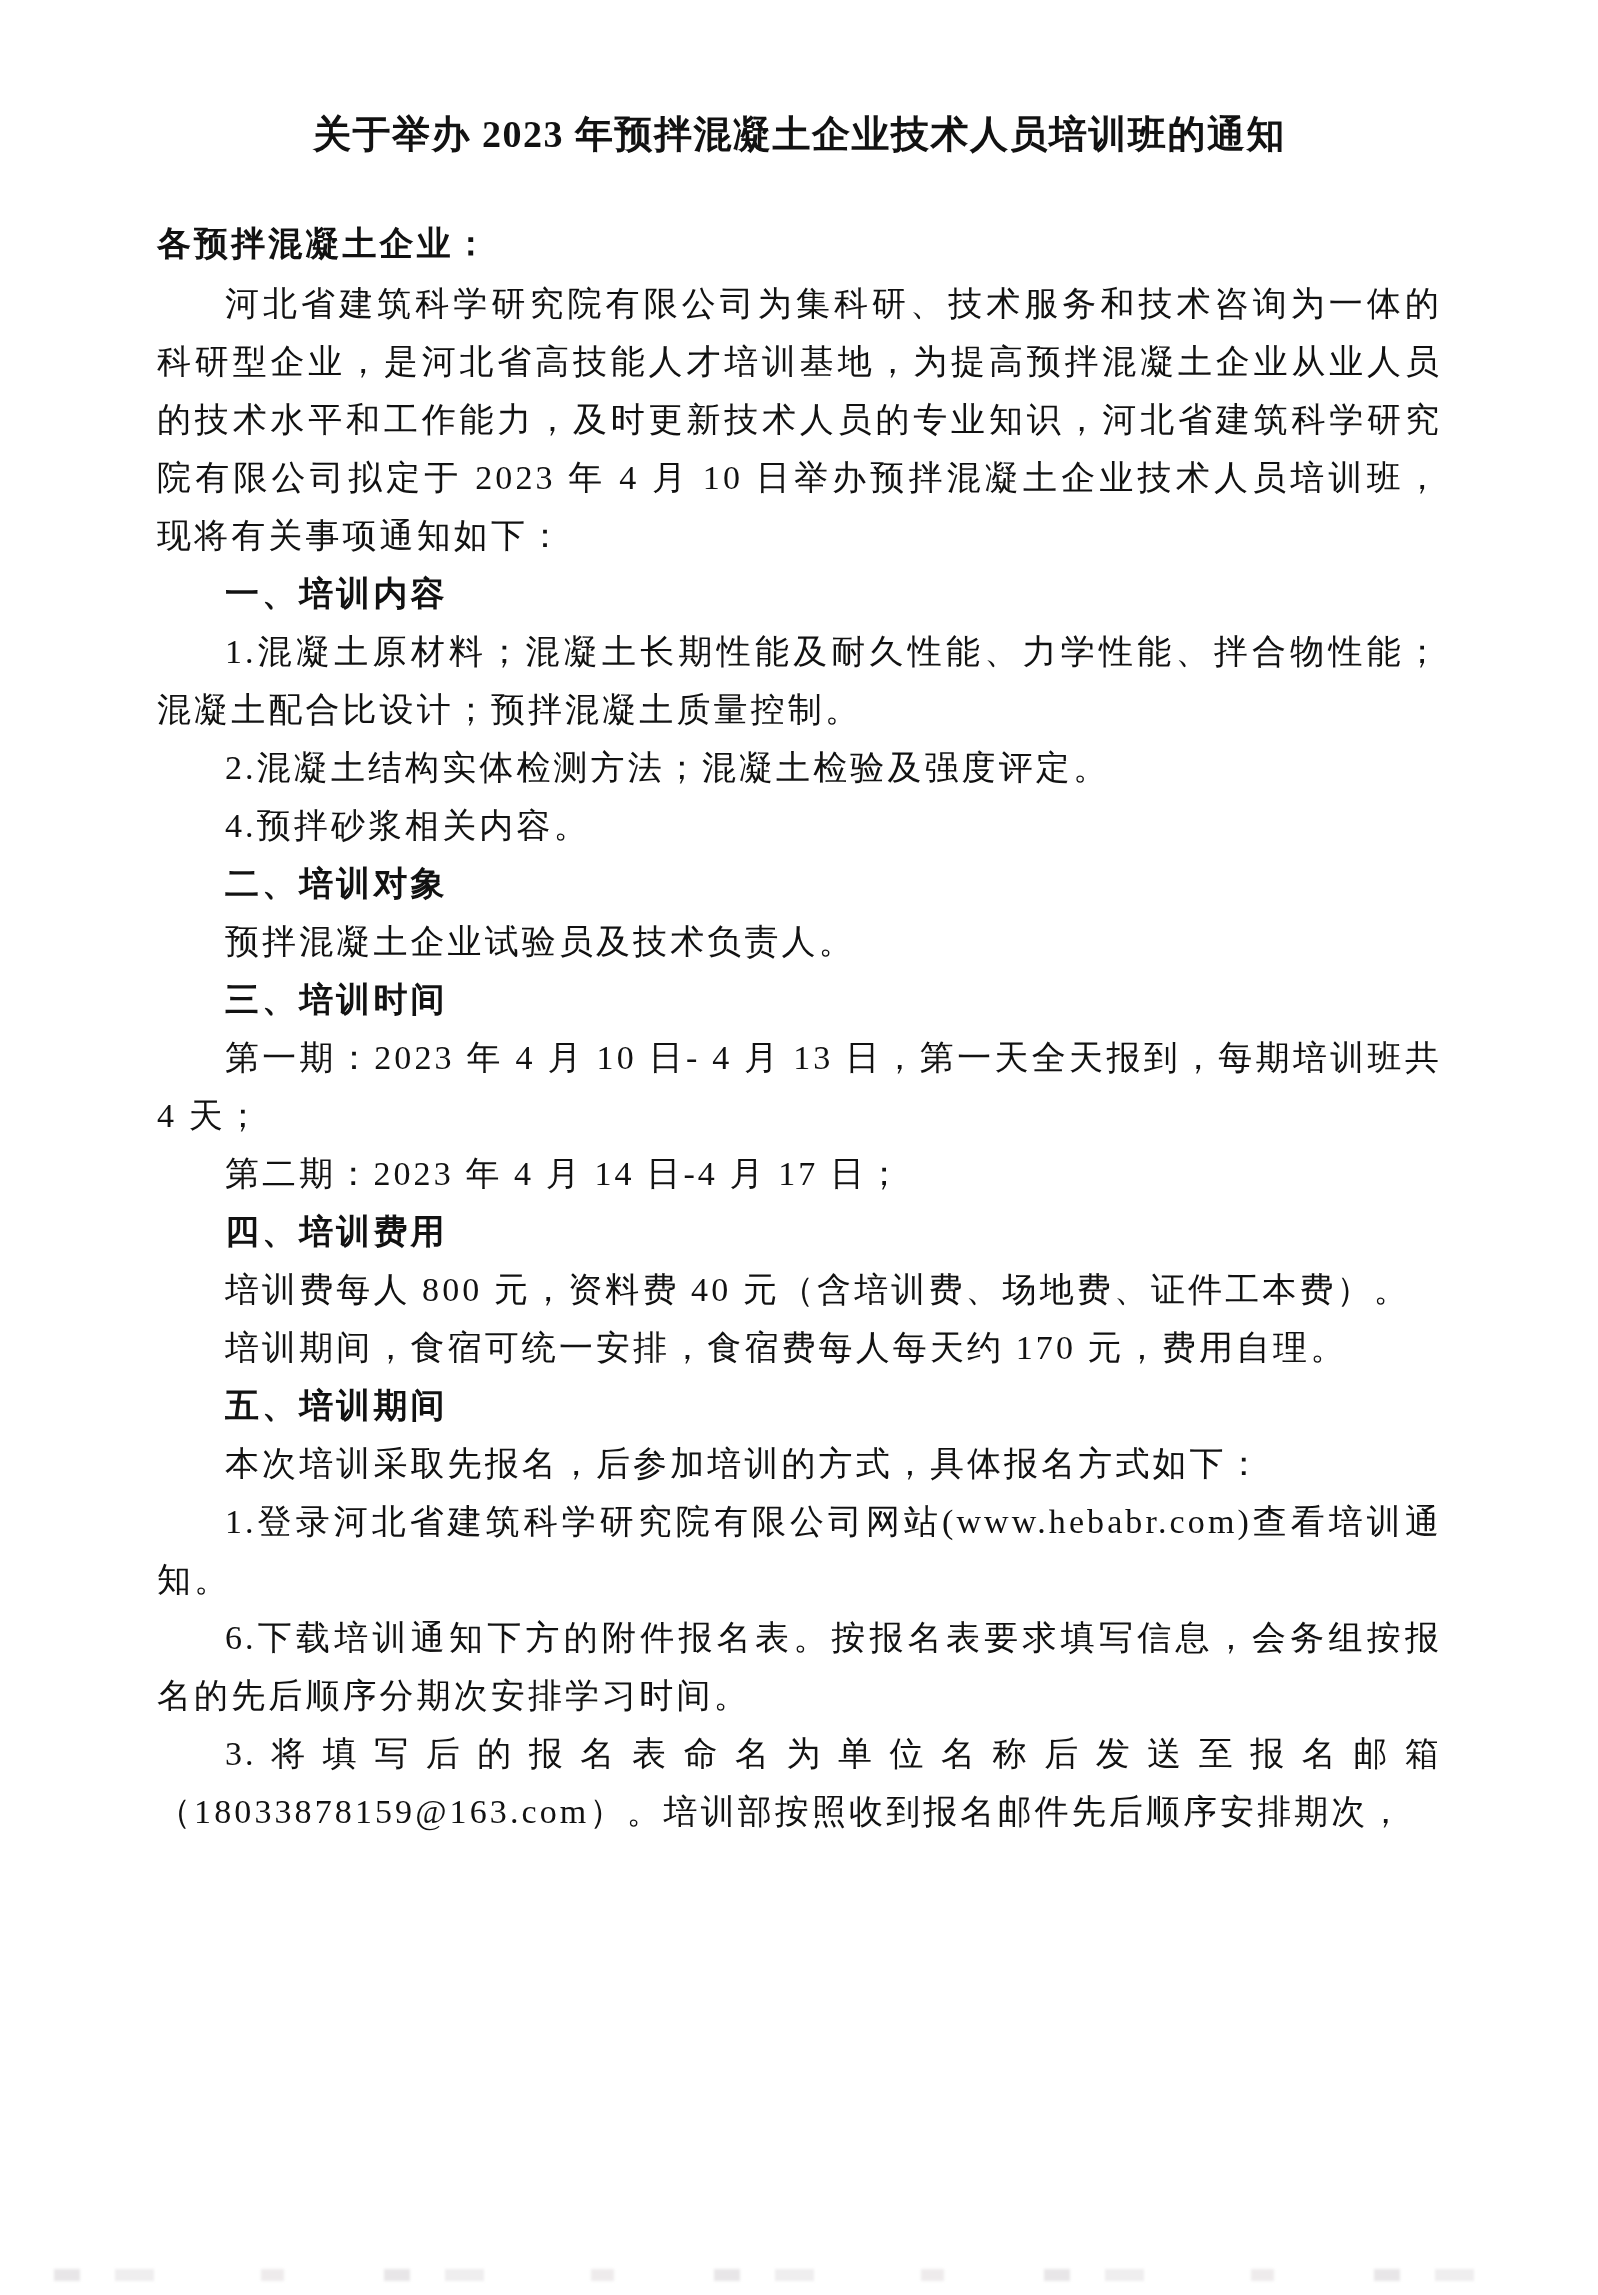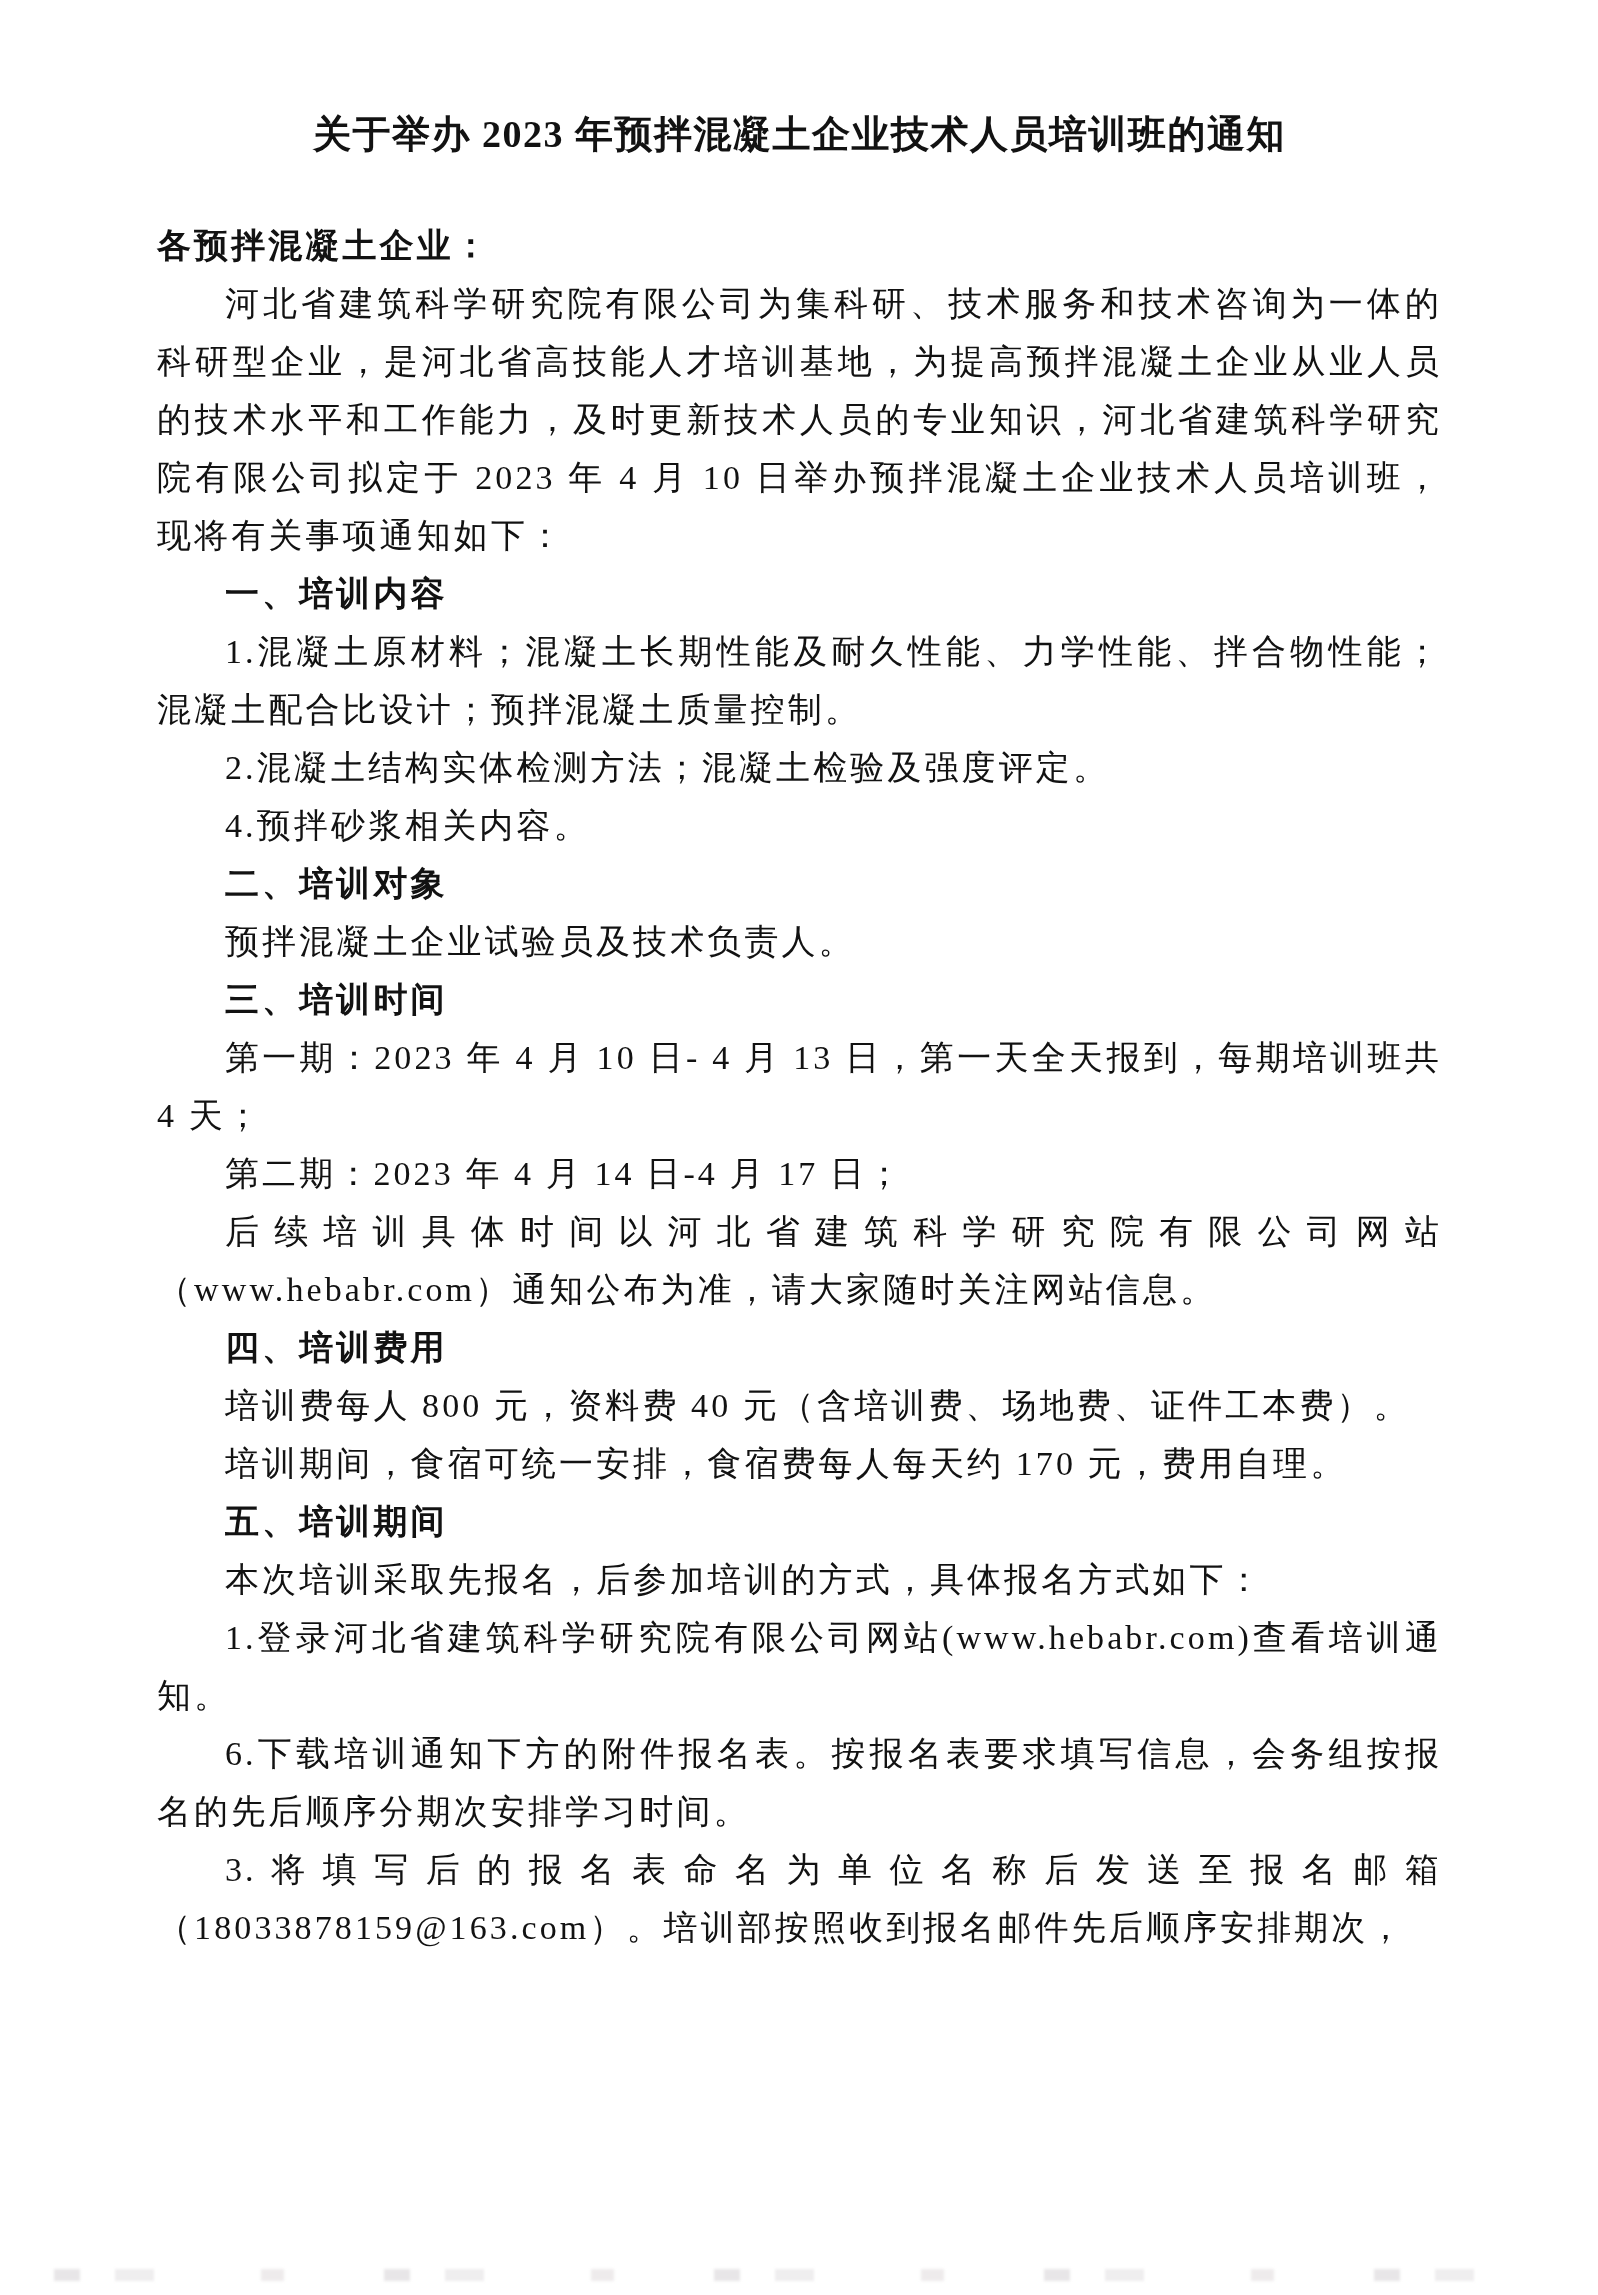--- a/index.html
+++ b/index.html
@@ -26,20 +26,21 @@
   }
   p{
     margin:0;
     font-size:34px;
     line-height:58px;
     letter-spacing:3.1px;
     text-align:justify;
   }
   .salutation{
     font-weight:bold;
+    font-family:Liberation Mono, monospace;
   }
   .body-para{
     text-indent:2em;
   }
   .section-heading{
     font-weight:bold;
     text-indent:2em;
   }
   .scan-noise{
     position:absolute;
@@ -78,21 +79,20 @@
 
     <div>
       <p class="section-heading">二、培训对象</p>
       <p class="body-para">预拌混凝土企业试验员及技术负责人。</p>
     </div>
 
     <div>
       <p class="section-heading">三、培训时间</p>
       <p class="body-para">第一期：2023 年 4 月 10 日- 4 月 13 日，第一天全天报到，每期培训班共 4 天；</p>
       <p class="body-para">第二期：2023 年 4 月 14 日-4 月 17 日；</p>
-      <p class="body-para">后续培训具体时间以河北省建筑科学研究院有限公司网站（www.hebabr.com）通知公布为准，请大家随时关注网站信息。</p>
     </div>
 
     <div>
       <p class="section-heading">四、培训费用</p>
       <p class="body-para">培训费每人 800 元，资料费 40 元（含培训费、场地费、证件工本费）。</p>
       <p class="body-para">培训期间，食宿可统一安排，食宿费每人每天约 170 元，费用自理。</p>
     </div>
 
     <div>
       <p class="section-heading">五、培训期间</p>

